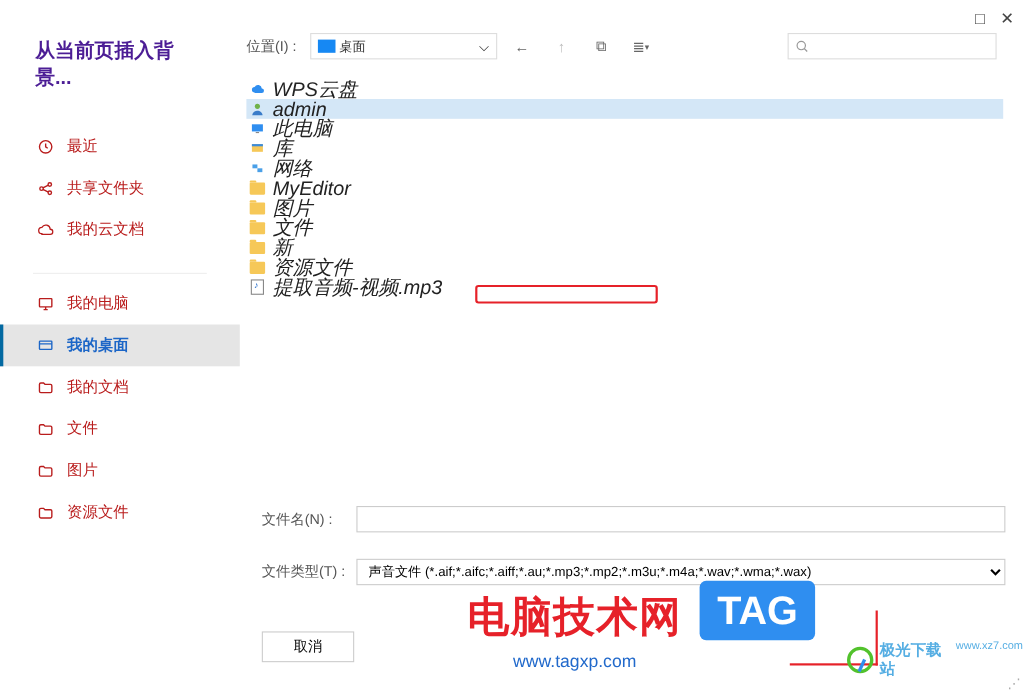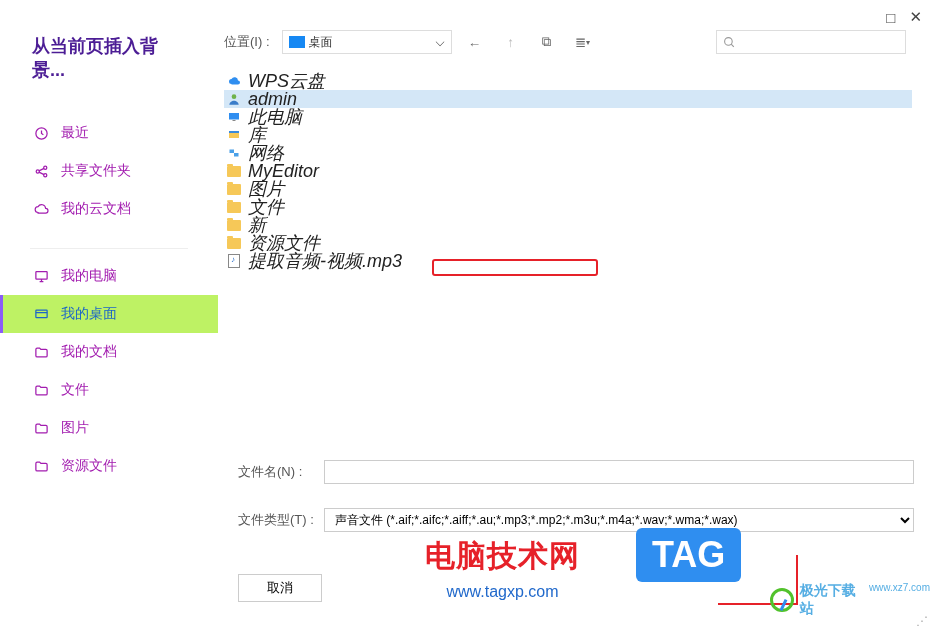--- a/index.html
+++ b/index.html
@@ -6,22 +6,22 @@
   html, body { width: 930px; height: 630px; background: #fff; }
   .window { width: 930px; height: 630px; position: relative; display: flex; flex-direction: column; }
   .window-controls { position: absolute; top: 8px; right: 8px; display: flex; gap: 14px; align-items: center; }
   .wc-icon { color: #444; font-size: 15px; cursor: pointer; }
 
   .body { display: flex; height: 100%; }
   .sidebar { width: 218px; padding: 34px 0 0 0; display: flex; flex-direction: column; }
   .title { color: #4c1d95; font-size: 18px; font-weight: 700; padding: 0 32px 32px 32px; }
 
   .side-group { display: flex; flex-direction: column; margin-bottom: 12px; }
-  .side-item { display: flex; align-items: center; gap: 12px; padding: 10px 30px; color: #a21caf; font-size: 14px; cursor: pointer; border-left: 3px solid transparent; }
-  .side-item.active { background: #bef264; color: #1c66c7; border-left: 3px solid #8b5cf6; }
+  .side-item { display: flex; align-items: center; gap: 12px; padding: 10px 30px; color: #b91c1c; font-size: 14px; cursor: pointer; border-left: 3px solid transparent; }
+  .side-item.active { background: #e5e5e5; color: #1c66c7; border-left: 3px solid #0369a1; font-weight: bold; }
   .side-icon { width: 16px; height: 16px; display: flex; align-items: center; justify-content: center; color: inherit; }
   .side-sep { border-top: 1px solid #eee; margin: 8px 30px; }
 
   .main { flex: 1; display: flex; flex-direction: column; padding-top: 30px; position: relative; }
   .toolbar { display: flex; align-items: center; gap: 10px; padding: 0 24px 16px 6px; }
   .tb-label { color: #555; font-size: 13px; margin-right: 2px;}
   .loc-dropdown { display: flex; align-items:center; gap:6px; width: 170px; height: 24px; border: 1px solid #ddd; padding: 0 6px; font-size: 12px; color:#333; justify-content: space-between;}
   .loc-left { display: flex; align-items:center; gap:4px;}
   .desk-icon { width: 16px; height: 12px; background: #1688f3; }
 
@@ -42,21 +42,21 @@
   .highlight-box { position: absolute; top: 259px; left: 214px; width: 166px; height: 17px; border: 2px solid #e62129; border-radius: 3px; pointer-events: none; }
 
   .bottom { padding: 8px 16px 28px 20px; display: flex; flex-direction: column; gap: 24px; }
   .form-row { display: flex; align-items: center; gap: 6px; }
   .form-label { width: 80px; font-size: 13px; color: #555; }
   .form-input, .form-select { flex: 1; height: 24px; border: 1px solid #ccc; font-size: 12px; padding: 0 6px; background:#fff;}
   .btn-row { display: flex; gap: 10px; margin-top: 18px;}
   .btn { width: 84px; height: 28px; border: 1px solid #ccc; background: #fff; font-size: 13px; cursor: pointer; }
 
   .watermark1 { position:absolute; left: 425px; top: 536px; display:flex; flex-direction:column; align-items:center; pointer-events:none;}
-  .wm1-top { font-size: 30px; font-weight: 800; color:#e62129; letter-spacing:1px; }
+  .wm1-top { font-size: 38px; font-weight: 800; color:#e62129; letter-spacing:1px; }
   .wm1-bot { font-size: 16px; color:#2169cb; margin-top:6px; }
   .watermark-tag { position:absolute; left: 636px; top: 528px; background:#2f8ef0; color:#fff; font-size:36px; font-weight:800; padding:6px 16px; border-radius:6px; pointer-events:none;}
   .watermark2 { position:absolute; left: 770px; top: 582px; display:flex; align-items:center; gap:6px; pointer-events:none;}
   .wm2-icon { width:24px;height:24px;border-radius:50%;border:3px solid #52c22c; position:relative;}
   .wm2-icon::after{content:'';position:absolute;width:3px;height:12px;background:#2f8ef0;left:9px;top:8px;transform:rotate(25deg);}
   .wm2-text{display:flex;}
   .wm2-a{color:#56aee3;font-size:14px;font-weight:700;}
   .wm2-b{color:#56aee3;font-size:10px;}
   .red-corner{position:absolute;left:718px;top:555px;width:80px;height:50px;border:2px solid #e62129;border-top:none;border-left:none;pointer-events:none;}
   .resize-grip{position:absolute;right:2px;bottom:2px;color:#aaa;font-size:12px;pointer-events:none;}

